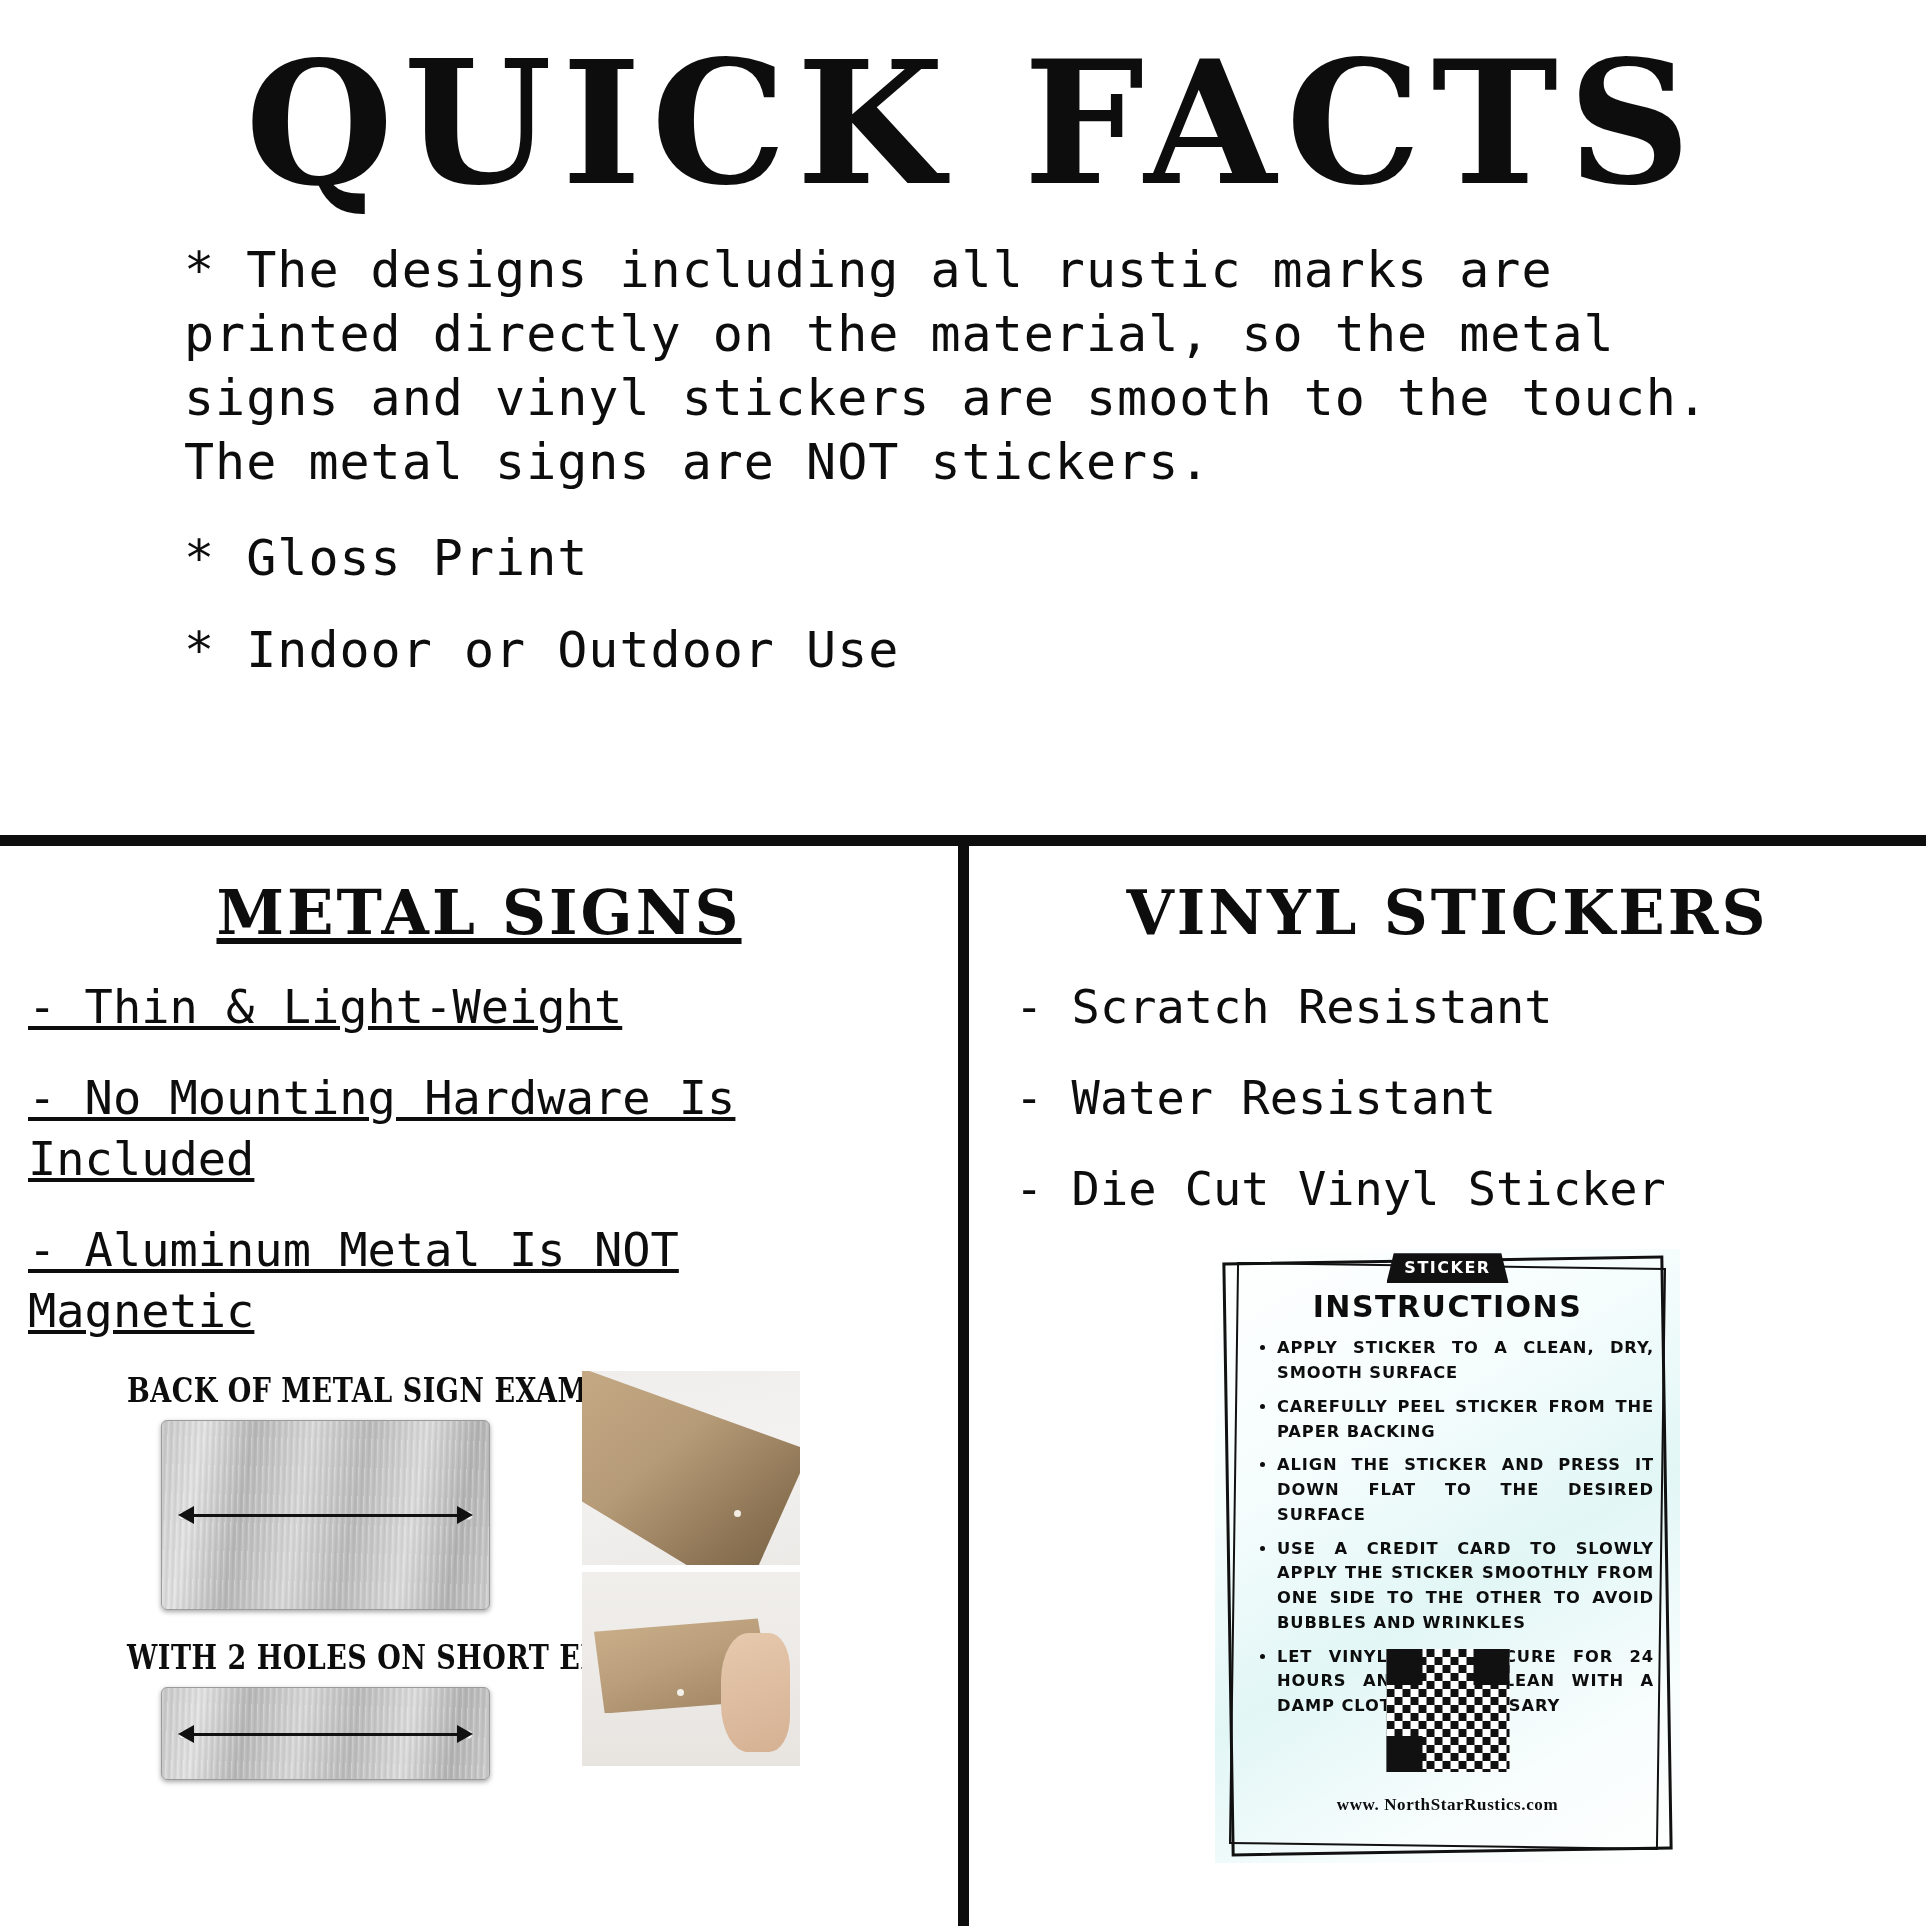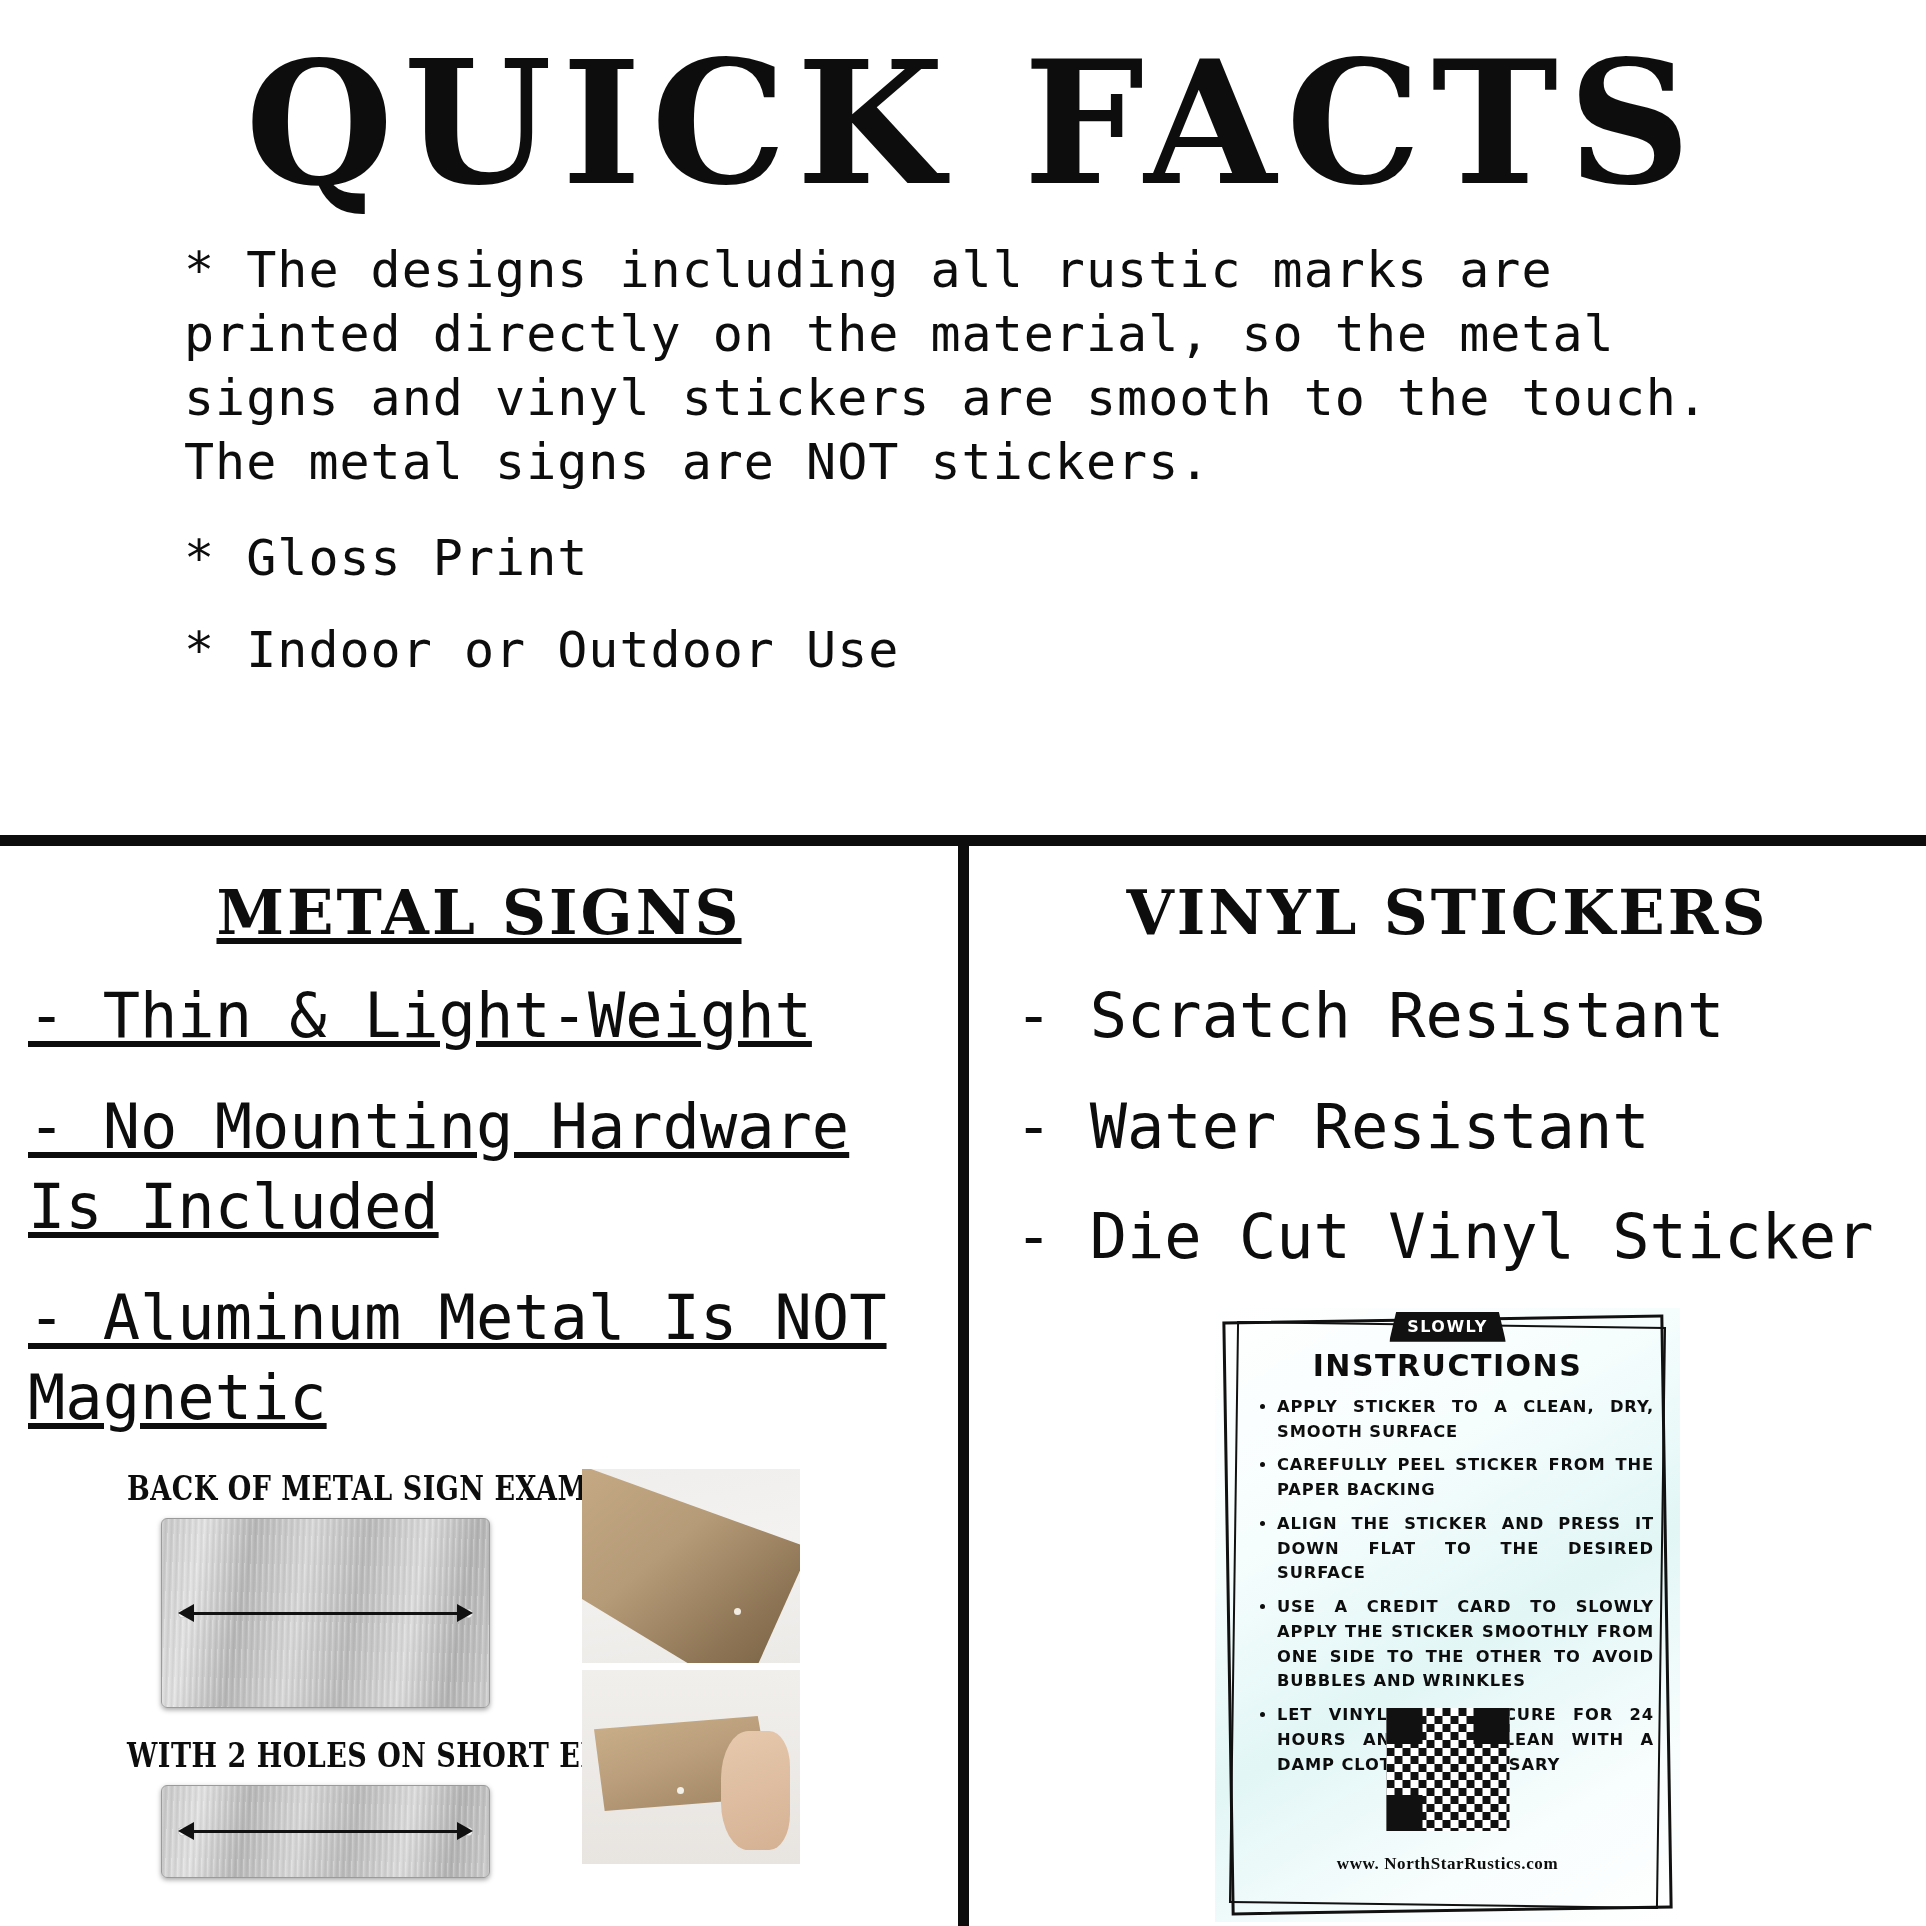--- a/index.html
+++ b/index.html
@@ -87,21 +87,21 @@
   .col-title {
     font-family: "DejaVu Serif", serif;
     font-weight: 700;
     font-size: 61px;
     letter-spacing: 3px;
     text-align: center;
     margin: 10px 0 28px 0;
     white-space: nowrap;
   }
   .bullet {
-    font-size: 62px;
+    font-size: 47px;
     line-height: 1.3;
     letter-spacing: 0px;
     margin: 0 0 30px 0;
   }
   .col-right .bullet {
     padding-left: 18px;
   }
 
   
   .metal-media {
@@ -381,21 +381,21 @@
     <div class="col col-right">
       <div class="col-title">VINYL STICKERS</div>
       <div class="bullet">- Scratch Resistant</div>
       <div class="bullet">- Water Resistant</div>
       <div class="bullet">- Die Cut Vinyl Sticker</div>
 
       <div class="sticker-card-wrap">
         <div class="card-bg"></div>
         <div class="card-frame"></div>
         <div class="card-frame2"></div>
-        <div class="sticker-tab">SLOWLY</div>
+        <div class="sticker-tab">STICKER</div>
         <div class="instructions-title">INSTRUCTIONS</div>
         <ul class="instr-list">
           <li>APPLY  STICKER TO A CLEAN, DRY, SMOOTH SURFACE</li>
           <li>CAREFULLY  PEEL  STICKER  FROM THE PAPER BACKING</li>
           <li>ALIGN THE STICKER AND PRESS IT DOWN FLAT TO THE DESIRED SURFACE</li>
           <li>USE A CREDIT CARD TO SLOWLY APPLY THE STICKER SMOOTHLY FROM ONE SIDE TO THE OTHER TO AVOID BUBBLES AND WRINKLES</li>
           <li>LET VINYL STICKER CURE FOR 24 HOURS AND SPOT CLEAN WITH A DAMP CLOTH AS NECESSARY</li>
         </ul>
         <div class="qr"></div>
         <div class="card-url">www. NorthStarRustics.com</div>

